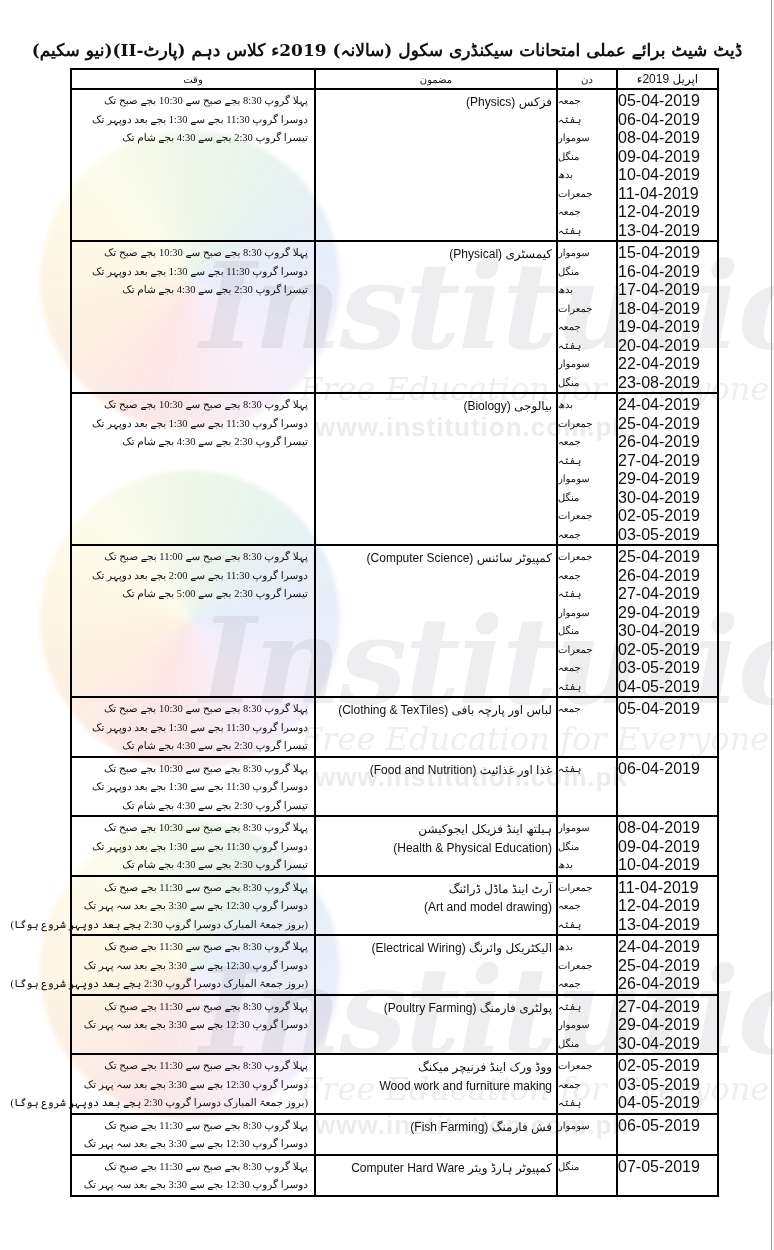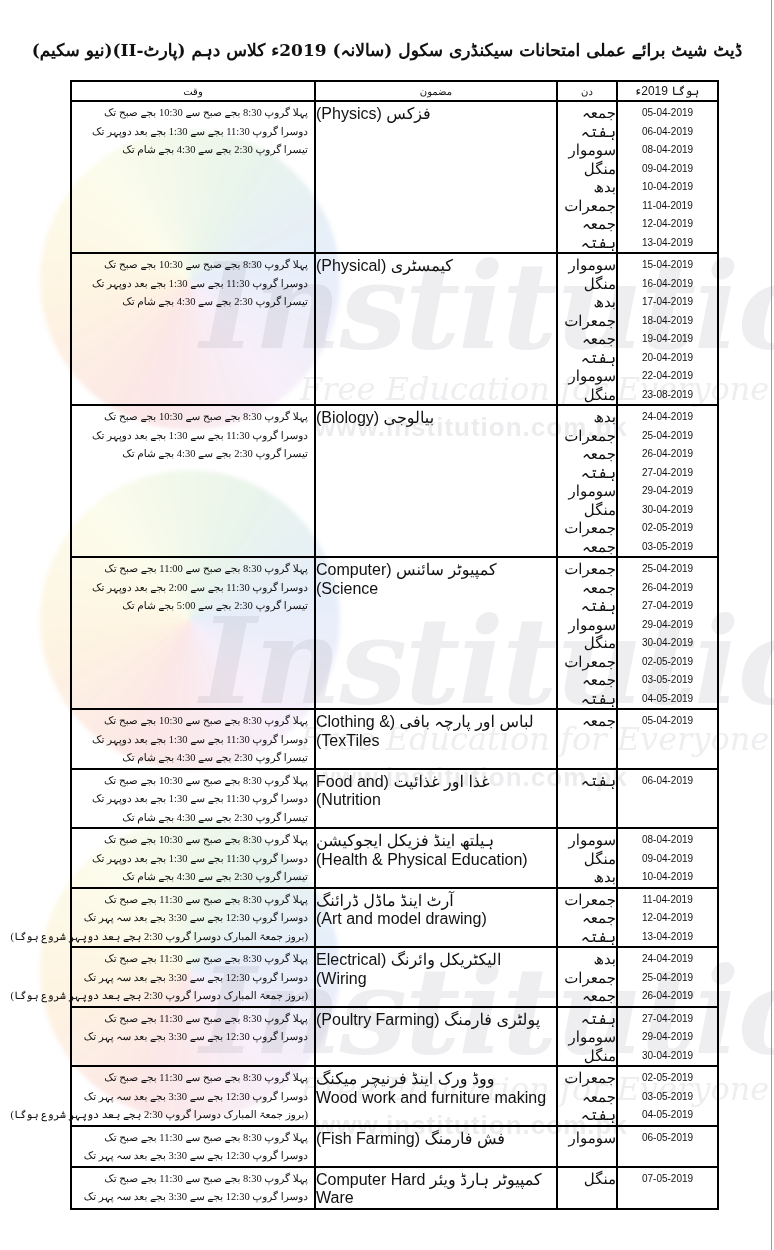--- a/index.html
+++ b/index.html
@@ -6,29 +6,29 @@
     body { width:774px; height:1250px; position:relative; overflow:hidden; font-family:"Liberation Sans", sans-serif; color:#111; }
     .page-edge { position:absolute; right:2px; top:0; width:1px; height:1250px; background:#9a9a9a; }
     .wm { position:absolute; pointer-events:none; z-index:0; }
     .wm-globe { left:40px; width:300px; height:300px; border-radius:50%;
       background: conic-gradient(from 200deg, rgba(235,120,120,.18), rgba(250,200,110,.2), rgba(240,240,150,.18), rgba(140,200,140,.18), rgba(130,170,230,.2), rgba(200,150,220,.15), rgba(235,120,120,.18));
       filter: blur(2px); }
     .wm-word { font-family:"DejaVu Serif", serif; font-style:italic; font-weight:bold; font-size:120px; color:rgba(150,150,160,.16); letter-spacing:-2px; }
     .wm-tag { font-family:"DejaVu Serif", serif; font-style:italic; font-size:32px; color:rgba(150,150,160,.16); }
     .wm-url { font-family:"Liberation Sans", sans-serif; font-weight:bold; font-size:26px; color:rgba(150,150,160,.18); letter-spacing:1px; }
     .title { position:absolute; left:0; width:774px; top:40px; text-align:center; direction:rtl; font-family:"DejaVu Serif", serif; font-size:17px; font-weight:bold; z-index:2; }
-    table.sheet { position:absolute; left:70px; top:80px; width:647px; border-collapse:collapse; z-index:2; table-layout:fixed; }
+    table.sheet { position:absolute; left:70px; top:68px; width:647px; border-collapse:collapse; z-index:2; table-layout:fixed; }
     table.sheet td, table.sheet th { border:2px solid #000; vertical-align:top; padding:0; font-weight:normal; background:transparent; }
     th { height:18px; font-size:10px; font-family:"DejaVu Serif", serif; text-align:center; vertical-align:middle !important; }
     th.date-h { font-family:"Liberation Sans", sans-serif; font-size:12px; direction:rtl; }
     .time-cell { text-align:right; direction:rtl; font-family:"DejaVu Serif", serif; font-size:10.5px; line-height:18.5px; padding:2px 6px 0 0 !important; }
     .time-line { white-space:nowrap;font-family:Liberation Serif, serif; }
-    .subj-cell { text-align:left; direction:rtl; font-size:16px; line-height:18.5px; padding:3px 4px 0 0 !important; }
-    .day-cell { text-align:right; font-family:"DejaVu Serif", serif; font-size:15px; line-height:18.5px; padding-top:2px !important; direction:rtl; }
-    .date-cell { text-align:center; font-size:10px; line-height:18.5px; padding-top:2px !important; }
+    .subj-cell { text-align:right; direction:rtl; font-size:12px; line-height:18.5px; padding:3px 4px 0 0 !important; }
+    .day-cell { text-align:left; font-family:"DejaVu Serif", serif; font-size:10px; line-height:18.5px; padding-top:2px !important; direction:rtl; }
+    .date-cell { font-size:16px; line-height:18.5px; padding-top:2px !important; }
     .cell-line { height:18.5px; white-space:nowrap; overflow:hidden; }
   </style>
 </head>
 <body>
 
 <div class="wm wm-globe" style="top:130px;"></div>
 <div class="wm wm-globe" style="top:470px;"></div>
 <div class="wm wm-globe" style="top:820px;"></div>
 <div class="wm wm-word" style="left:200px; top:235px;">Institution</div>
 <div class="wm wm-tag" style="left:300px; top:370px;">Free Education for Everyone</div>
@@ -49,21 +49,21 @@
     <col style="width:244px">
     <col style="width:242px">
     <col style="width:60px">
     <col style="width:101px">
   </colgroup>
   <thead>
     <tr>
       <th>وقت</th>
       <th>مضمون</th>
       <th>دن</th>
-      <th class="date-h">ہوگا 2019ء</th>
+      <th class="date-h">اپریل 2019ء</th>
     </tr>
   </thead>
   <tbody id="rows">
       <tr style="height: 152px;">
         <td class="time-cell">
           <div class="time-line">پہلا گروپ 8:30 بجے صبح سے 10:30 بجے صبح تک</div>
           <div class="time-line">دوسرا گروپ 11:30 بجے سے 1:30 بجے بعد دوپہر تک</div>
           <div class="time-line">تیسرا گروپ 2:30 بجے سے 4:30 بجے شام تک</div>
         </td>
         <td class="subj-cell" style="padding-top: 22px;">

